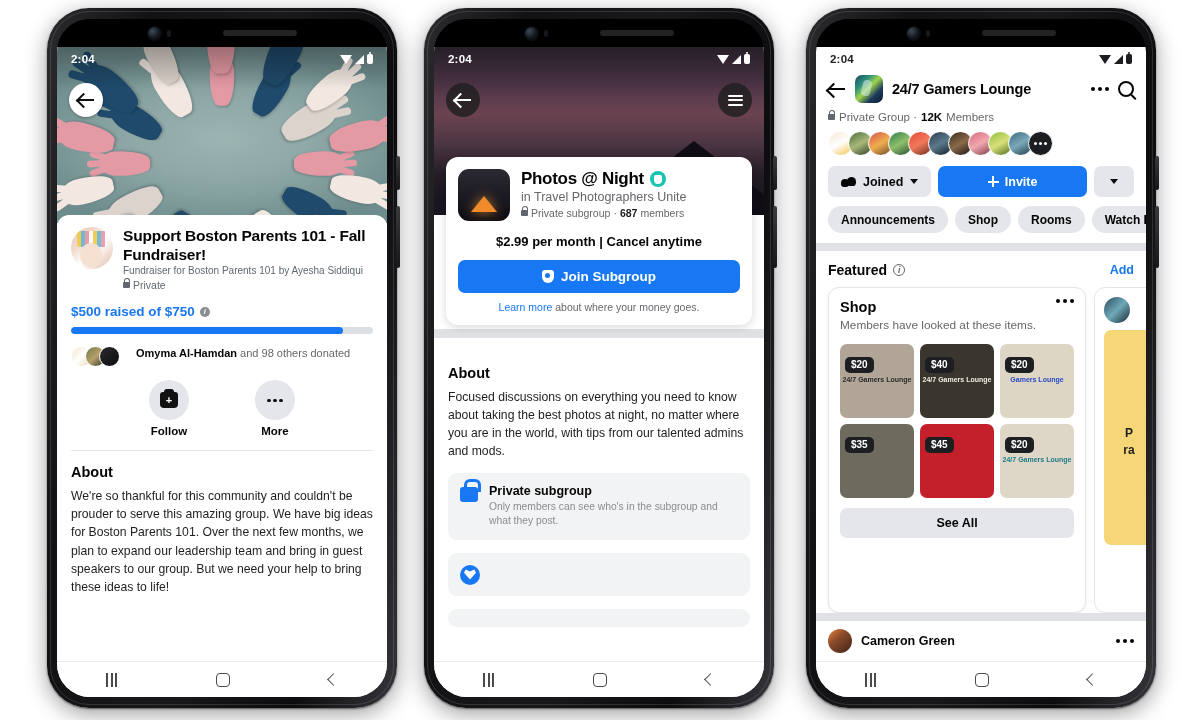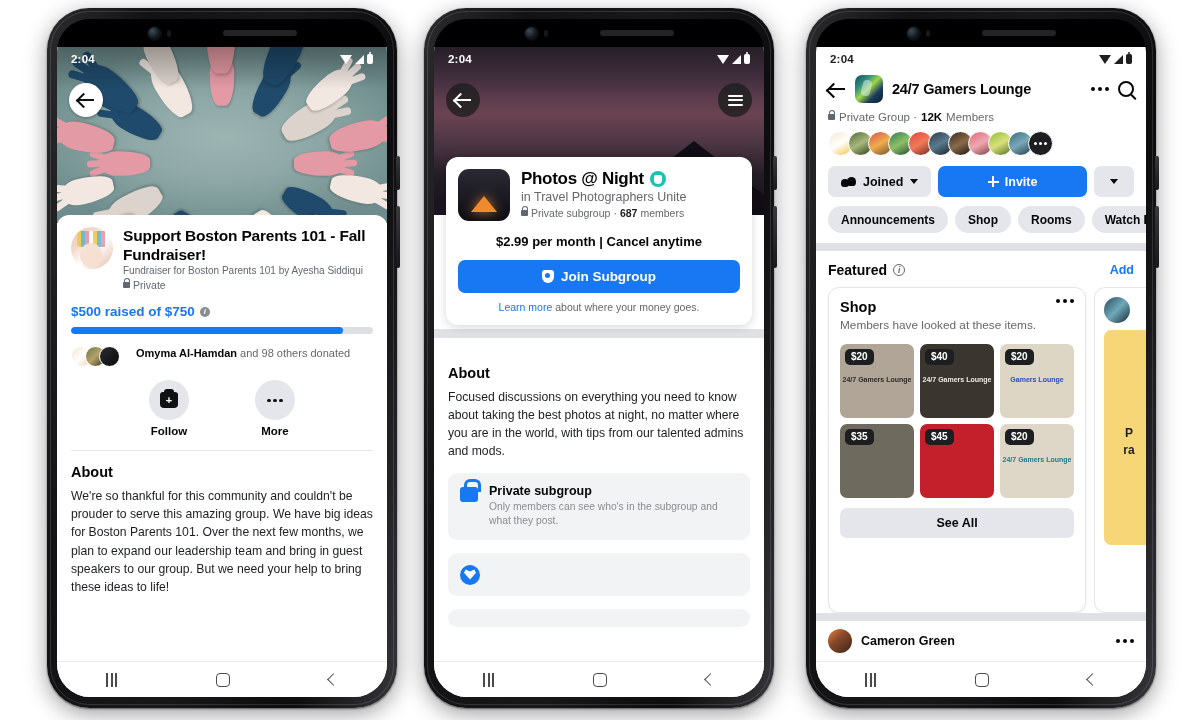--- a/index.html
+++ b/index.html
@@ -288,21 +288,21 @@
   .feat-row { display:flex; gap:8px; padding:9px 0 0 12px; flex:1; overflow:hidden; }
   .feat-card { flex:0 0 258px; background:#fff; border:1px solid #e4e6eb; border-radius:11px; padding:11px 11px 11px 11px;
     box-shadow:0 1px 3px rgba(0,0,0,.07); }
   .shop-top { display:flex; align-items:flex-start; }
   .shop-t { font-size:14.5px; font-weight:700; color:#050505; }
   .shop-sub { font-size:11.8px; color:#65676b; line-height:1.32; margin-top:3px; }
   .shop-dots { margin-left:auto; display:flex; gap:3px; cursor:pointer; }
   .shop-dots i { width:4px;height:4px;border-radius:50%;background:#050505;display:block; }
   .shop-grid { display:grid; grid-template-columns:repeat(3,1fr); gap:6px; margin-top:10px; }
   .prod { position:relative; aspect-ratio:1/1; border-radius:7px; overflow:hidden; }
-  .price-tag { position:absolute; top:5px; left:5px; background:#1c1e21; color:#fff; font-size:10px; font-weight:700;
+  .price-tag { position:absolute; top:13px; left:5px; background:#1c1e21; color:#fff; font-size:10px; font-weight:700;
     padding:2.5px 6px; border-radius:5px; z-index:3; }
   .art { position:absolute; inset:0; display:flex; align-items:center; justify-content:center;
     font-size:7px; font-weight:700; text-align:center; line-height:1.25; }
   .see-all { margin-top:10px; height:30px; background:#e4e6eb; border-radius:7px;
     display:flex;align-items:center;justify-content:center;font-size:12.5px;font-weight:700;color:#050505;cursor:pointer; }
 
   .feat-card2 { flex:0 0 70px; background:#fff; border:1px solid #e4e6eb; border-radius:11px; padding:9px 9px; overflow:hidden; }
   .fc2-av { width:26px;height:26px;border-radius:50%;background:linear-gradient(135deg,#2b4a5e,#6fa9b8,#1a2733); }
   .fc2-body { margin-top:7px; height:215px; background:#f7d678; border-radius:7px; position:relative; }
   .fc2-body span { position:absolute; top:52%; left:50%; transform:translate(-50%,-50%);

